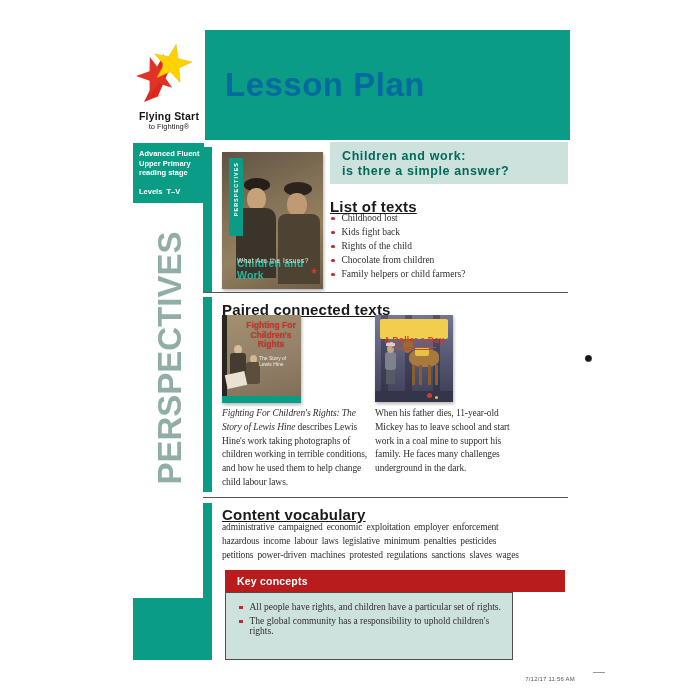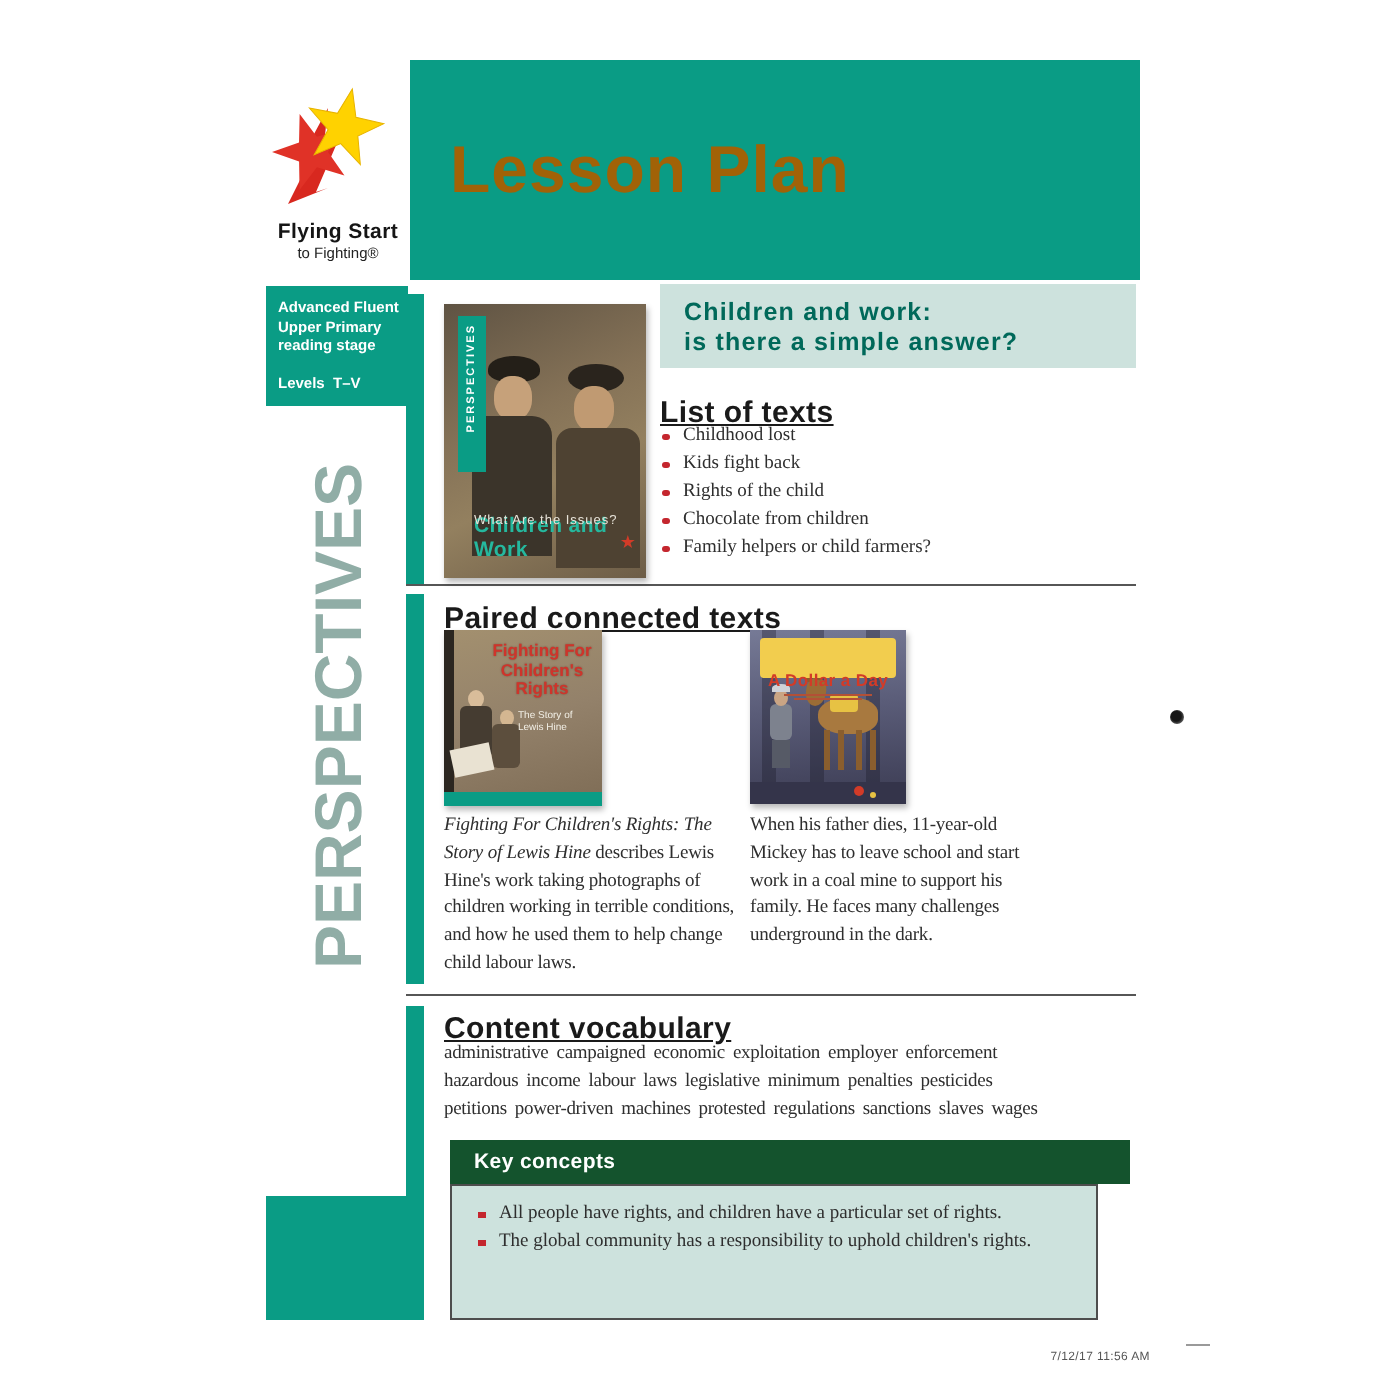--- a/index.html
+++ b/index.html
@@ -3,21 +3,21 @@
 <meta charset="utf-8">
 <style>
   html,body{margin:0;padding:0;background:#fff;}
   .canvas{position:relative;width:700px;height:700px;background:#ffffff;overflow:hidden;
           font-family:"Liberation Sans",sans-serif;}
   .abs{position:absolute;}
   .page{position:absolute;left:130px;top:30px;width:440px;height:660px;background:#fff;}
 
   
   .header-bar{left:75px;top:0;width:365px;height:110px;background:#0a9c85;}
-  .header-title{left:95px;top:36px;color:#a16207;font-size:33px;font-weight:700;letter-spacing:.5px;}
+  .header-title{left:95px;top:36px;color:#0369a1;font-size:33px;font-weight:700;letter-spacing:.5px;}
 
   
   .logo{left:0;top:8px;width:78px;height:96px;}
   .brand1{left:0;top:72px;width:78px;text-align:center;font-weight:700;font-size:10.5px;color:#151515;letter-spacing:.2px;}
   .brand2{left:0;top:84px;width:78px;text-align:center;font-size:7.5px;color:#222;}
 
   
   .stage-box{left:3px;top:113px;width:71px;height:60px;background:#0a9c85;color:#fff;
              box-sizing:border-box;padding:6px 2px 0 6px;}
   .stage-text{font-weight:700;font-size:7.5px;line-height:9.5px;white-space:pre-line;}
@@ -53,23 +53,23 @@
   .desc1{left:92px;top:377px;width:150px;}
   .desc2{left:245px;top:377px;width:148px;}
   .it{font-style:italic;}
 
   
   .vocab-h{left:92px;top:476px;}
   .vocab-line{word-spacing:1.8px;letter-spacing:-.15px;white-space:nowrap;}
   .vl1{left:92px;top:492px;} .vl2{left:92px;top:506px;} .vl3{left:92px;top:520px;}
 
   
-  .kc-bar{left:95px;top:540px;width:340px;height:22px;background:#14532d;color:#fff;font-weight:700;
+  .kc-bar{left:95px;top:540px;width:340px;height:22px;background:#b91c1c;color:#fff;font-weight:700;
           font-size:10.5px;box-sizing:border-box;padding:5px 0 0 12px;letter-spacing:.2px;}
-  .kc-box{left:95px;top:562px;width:324px;height:68px;background:#cde2dd;border:1px solid #4d4d4d;
+  .kc-box{left:95px;top:562px;width:288px;height:68px;background:#cde2dd;border:1px solid #4d4d4d;
           box-sizing:border-box;padding:9px 10px 0 10px;}
   .kc-row{display:flex;align-items:flex-start;margin-bottom:4px;}
   .kc-bullet{width:3.5px;height:3.5px;background:#c4262e;margin:3.5px 7px 0 3px;flex:none;}
 
   
   .c1-bg{left:0;top:0;right:0;bottom:0;background:linear-gradient(155deg,#5f5343 0%,#857257 40%,#93805f 62%,#6d5d47 100%);}
   .c1-cap1{left:22px;top:26px;width:26px;height:13px;background:#241f18;border-radius:50% 50% 40% 40%;}
   .c1-face1{left:25px;top:36px;width:19px;height:22px;background:#c6a17a;border-radius:45%;}
   .c1-torso1{left:14px;top:56px;width:40px;height:70px;background:#3b342a;border-radius:6px 10px 0 0;}
   .c1-cap2{left:62px;top:30px;width:28px;height:14px;background:#2a241d;border-radius:50%;}

